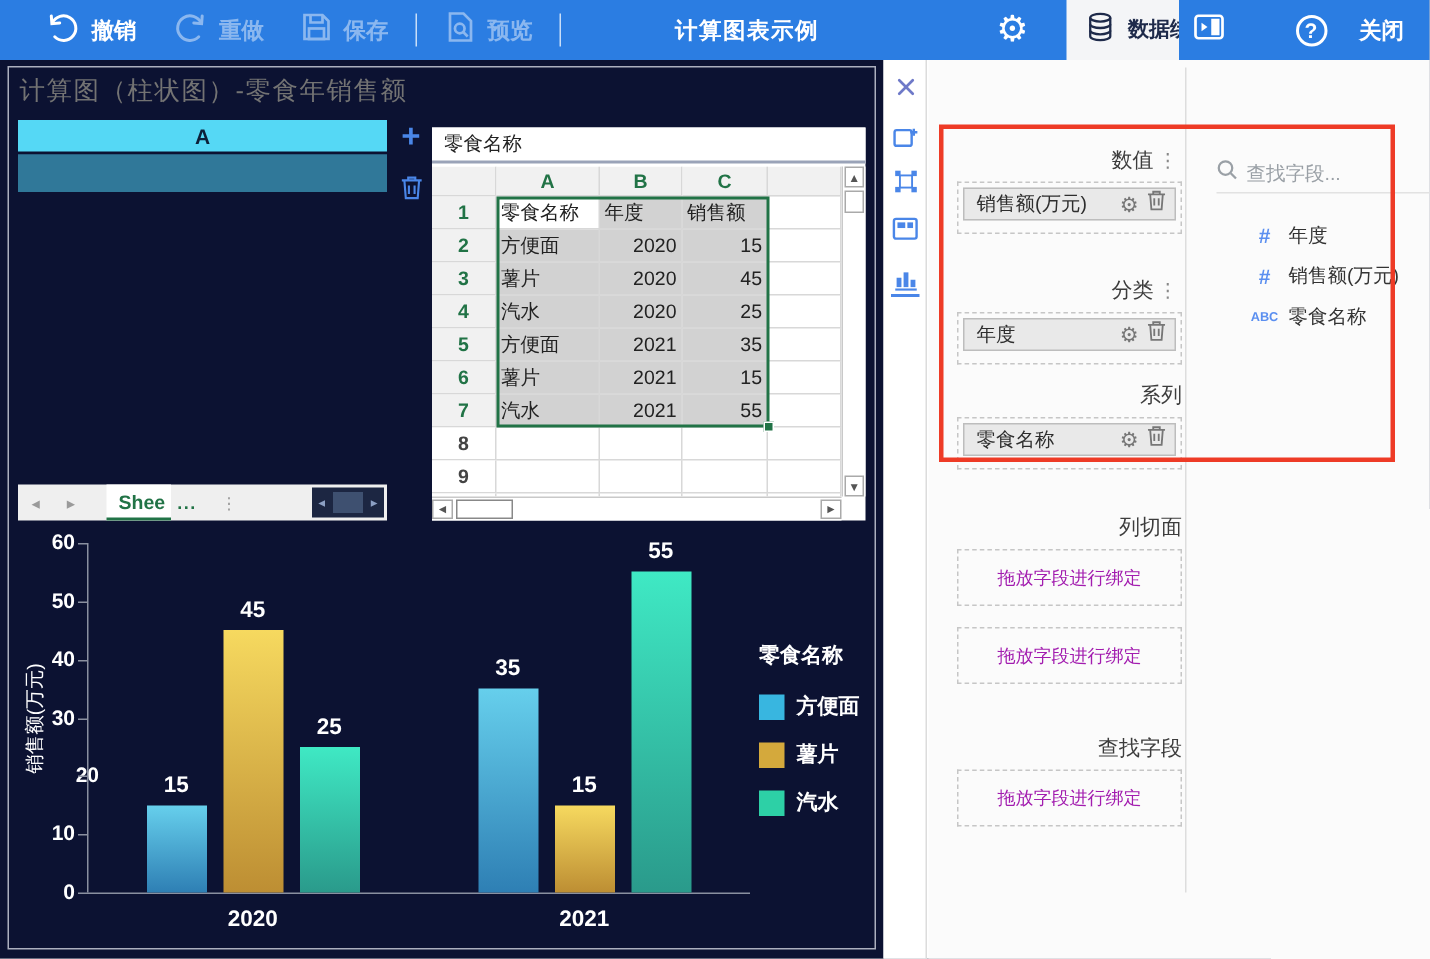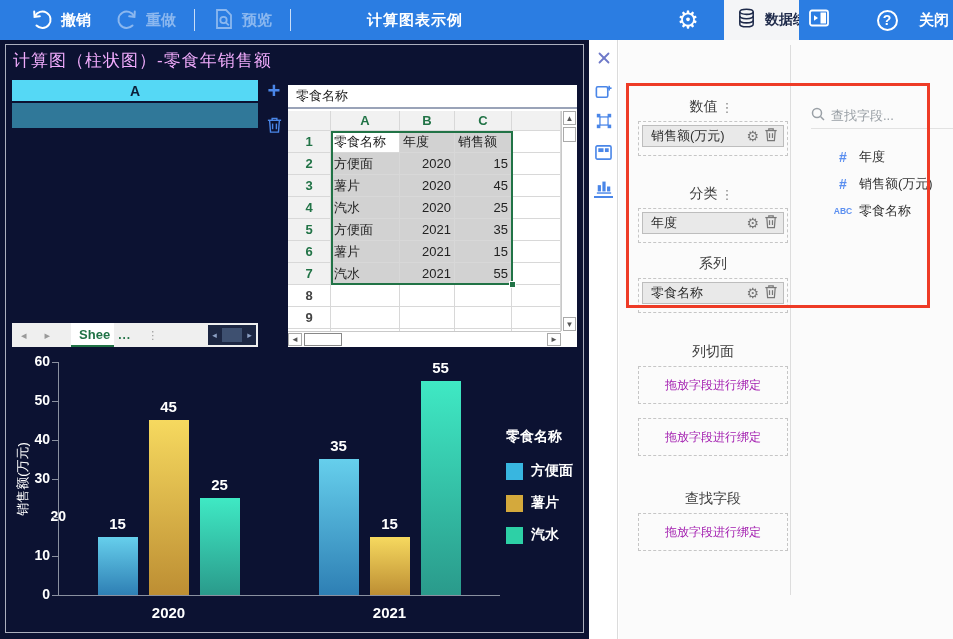--- a/index.html
+++ b/index.html
@@ -20,21 +20,21 @@
   .tb-active { background:#f4f5f7; color:#1e2a4a; height:40px; display:flex; align-items:center;
     width:75px; overflow:hidden; padding-left:12px; gap:8px; cursor:pointer; }
   .tb-active .lbl { font-size:14px; font-weight:bold; white-space:nowrap; }
   .help-circle { width:21px; height:21px; border:2px solid #fff; border-radius:50%;
     display:flex; align-items:center; justify-content:center; font-size:14px; font-weight:bold; }
 
   
   .canvas { position:absolute; left:0; top:40px; width:589px; height:599px; background:#0c1232; }
   .widget-outline { position:absolute; left:5px; top:4px; right:5px; bottom:6px;
     border:1px solid rgba(225,228,238,.75); pointer-events:none; }
-  .widget-title { position:absolute; left:13px; top:9px; color:#f0abfc; font-size:17px;
+  .widget-title { position:absolute; left:13px; top:9px; color:#737373; font-size:17px;
     font-weight:500; letter-spacing:1px; }
 
   .mini-table { position:absolute; left:12px; top:40px; width:246px; }
   .mini-col-hdr { height:23px; background:#55d8f5; color:#0c2038; font-size:14px; font-weight:bold;
     display:flex; align-items:center; justify-content:center; border-bottom:2px solid #0c1232; }
   .mini-row { height:25px; background:#307899; }
   .mini-actions { position:absolute; left:262px; top:40px; width:24px; display:flex;
     flex-direction:column; align-items:center; gap:14px; }
   .plus-btn { color:#4a86e8; font-size:22px; font-weight:bold; line-height:1; cursor:pointer; }
   .mini-trash { cursor:pointer; }
@@ -106,21 +106,21 @@
   .strip-icon { position:absolute; left:0; width:29px; height:24px; display:flex; align-items:center;
     justify-content:center; cursor:pointer; }
   .strip-underline { position:absolute; left:5px; width:19px; height:2px; background:#4a86e8; }
 
   
   .panel { position:absolute; left:619px; top:40px; width:334px; height:599px; background:#fbfbfb; }
   .panel-divider { position:absolute; left:171px; top:5px; width:1px; height:550px; background:#dddddd; }
   .red-rect { position:absolute; left:7px; top:43px; width:304px; height:225px;
     border:3px solid #ee3b26; pointer-events:none; z-index:30; }
   .section { position:absolute; left:19px; width:150px; }
-  .sec-head { display:flex; align-items:center; justify-content:center; height:18px; margin-bottom:5px; }
+  .sec-head { display:flex; align-items:center; justify-content:flex-end; height:18px; margin-bottom:5px; }
   .sec-label { font-size:14px; color:#3c3c3c; }
   .menu-dots { color:#888; font-size:13px; letter-spacing:0; cursor:pointer; padding:0 3px; }
   .dropzone { border:1px dashed #c6c6c6; }
   .dz-filled { height:35px; padding:3px; }
   .dz-empty { height:38px; display:flex; align-items:center; justify-content:center; }
   .dz-hint { color:#a21caf; font-size:12px; }
   .chip { height:22px; background:#e9e9e9; border:1px solid #bdbdbd; display:flex; align-items:center;
     padding:0 5px 0 8px; cursor:grab; }
   .chip-label { font-size:13px; color:#2e2e2e; flex:1; overflow:hidden; white-space:nowrap; }
   .chip .gear-glyph { font-size:14px; color:#777; margin-right:5px; cursor:pointer; }
@@ -148,20 +148,28 @@
         </svg></span>
     <span>撤销</span>
   </div>
   <div class="tb-btn dim">
     <span><svg width="24" height="24" viewBox="0 0 24 24" fill="none" stroke="#fff" stroke-width="2" stroke-linecap="round">
           <path d="M17.5 18.5a8.2 8.2 0 1 1 1.6-9.2"></path>
           <polyline points="19.8,4.6 19.4,9.8 14.2,9.3" fill="none"></polyline>
         </svg></span>
     <span>重做</span>
   </div>
+  <div class="tb-btn dim">
+    <span><svg width="22" height="22" viewBox="0 0 22 22" fill="none" stroke="#fff" stroke-width="1.8">
+          <path d="M3 3h12l4 4v12H3z"></path>
+          <path d="M7 3v5h8V3"></path>
+          <rect x="6" y="12" width="10" height="7"></rect>
+        </svg></span>
+    <span>保存</span>
+  </div>
   <div class="tb-sep"></div>
   <div class="tb-btn dim">
     <span><svg width="22" height="22" viewBox="0 0 22 22" fill="none" stroke="#fff" stroke-width="1.8">
           <path d="M4 2h9l5 5v13H4z"></path>
           <circle cx="10.5" cy="12" r="3.2"></circle>
           <line x1="12.8" y1="14.3" x2="15.8" y2="17.3"></line>
         </svg></span>
     <span>预览</span>
   </div>
   <div class="tb-sep"></div>
@@ -183,21 +191,21 @@
     <div class="tb-icon">
       <span><svg width="22" height="22" viewBox="0 0 22 22">
             <rect x="2" y="3.5" width="18" height="15" rx="2" fill="none" stroke="#fff" stroke-width="1.8"></rect>
             <rect x="12.5" y="5.5" width="5.5" height="11" fill="#fff"></rect>
             <polygon points="6,8.2 10,11 6,13.8" fill="#fff"></polygon>
           </svg></span>
     </div>
     <div class="tb-icon" style="margin-left:28px">
       <span class="help-circle">?</span>
     </div>
-    <div class="tb-btn" style="padding-right:4px">
+    <div class="tb-btn" style="padding-right:17px">
       <span>关闭</span>
     </div>
   </div>
 </div>
 
 <div class="canvas">
   <div class="widget-outline"></div>
   <div class="widget-title">计算图（柱状图）-零食年销售额</div>
 
   <div class="mini-table">

